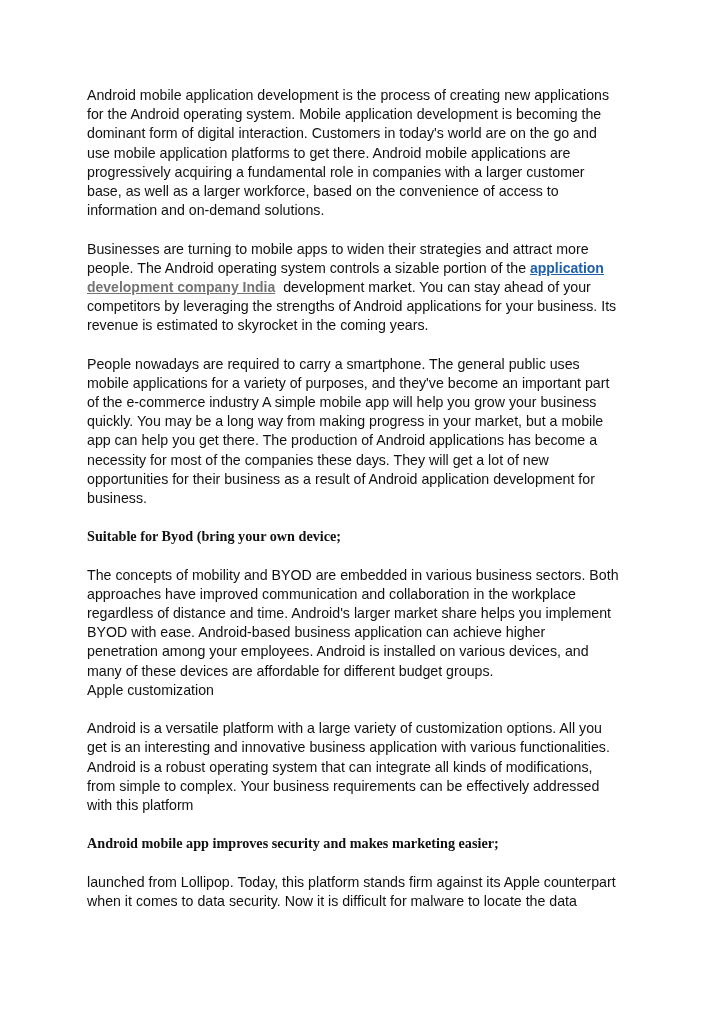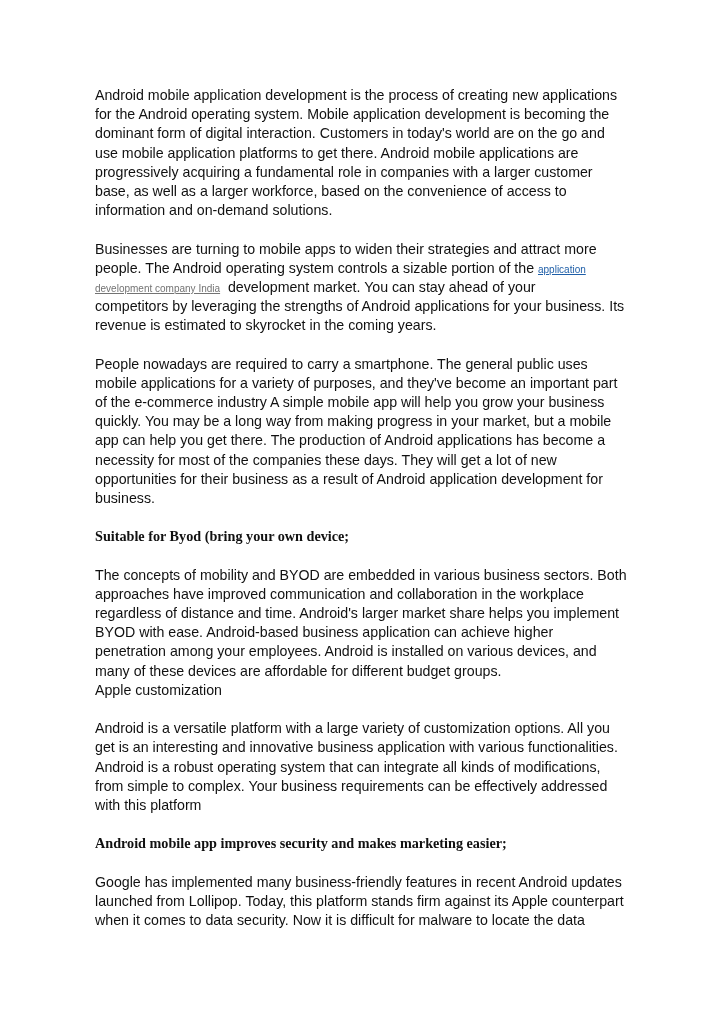--- a/index.html
+++ b/index.html
@@ -20,35 +20,34 @@
       width: 560px;
       font-family: "Liberation Sans", sans-serif;
       font-size: 14.2px;
       line-height: 19.2px;
       color: #111111;
     }
     .line {
       display: block;
       white-space: nowrap;
       height: 19.2px;
-      margin-left: 8px;
     }
     .blank {
       display: block;
       height: 19.2px;
     }
     .bold {
       font-weight: bold;
       font-family: Liberation Serif, serif;
     }
     a.link {
       color: #1f5fa8;
-      font-weight: normal;
+      font-weight: bold;
       text-decoration: underline;
-      font-size: 10px;
+      font-size: 14px;
     }
   </style>
 </head>
 <body>
 
 <div class="page">
 
   <div>
     <span class="line">Android mobile application development is the process of creating new applications</span>
     <span class="line">for the Android operating system. Mobile application development is becoming the</span>
@@ -101,18 +100,17 @@
     <span class="line">Android is a robust operating system that can integrate all kinds of modifications,</span>
     <span class="line">from simple to complex. Your business requirements can be effectively addressed</span>
     <span class="line">with this platform</span>
   </div>
   <span class="blank"></span>
 
   <span class="line bold">Android mobile app improves security and makes marketing easier;</span>
   <span class="blank"></span>
 
   <div>
-    <span class="line">Google has implemented many business-friendly features in recent Android updates</span>
     <span class="line">launched from Lollipop. Today, this platform stands firm against its Apple counterpart</span>
     <span class="line">when it comes to data security. Now it is difficult for malware to locate the data</span>
   </div>
 
 </div>
 
 </body></html>

